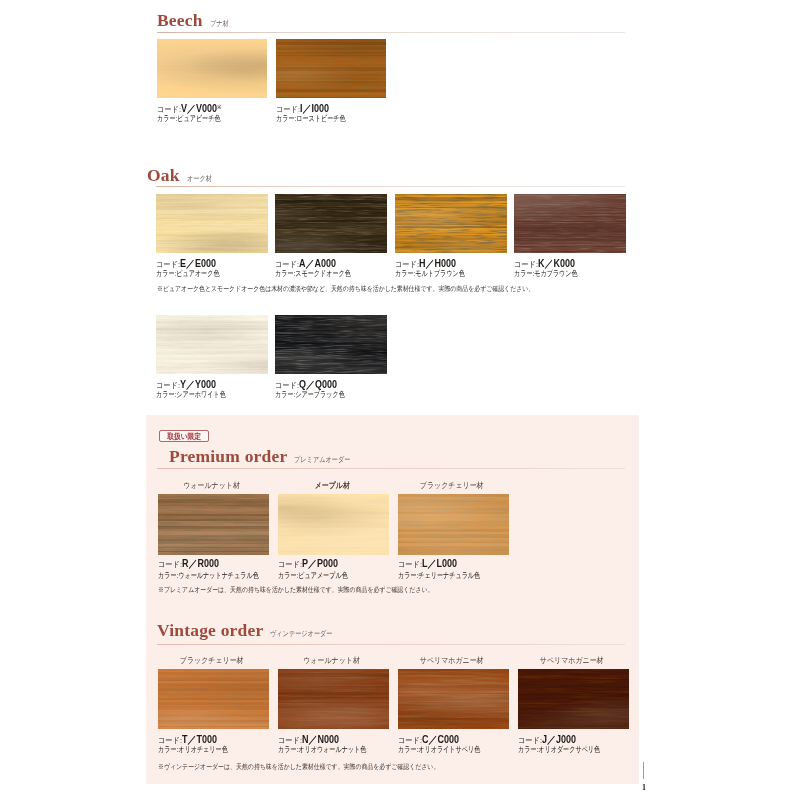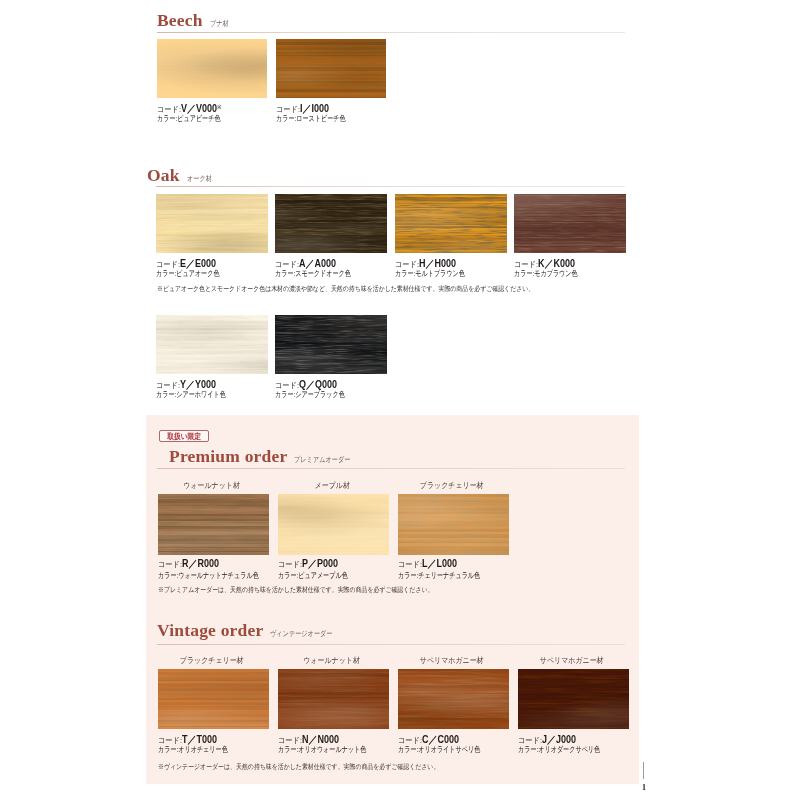--- a/index.html
+++ b/index.html
@@ -280,21 +280,21 @@
           <feColorMatrix type="matrix" values="0 0 0 0 0.225 0 0 0 0 0.143 0 0 0 0 0.060 0 0 0 0.55 0"></feColorMatrix>
         </filter>
         <rect width="111" height="61" filter="url(#wf8)"></rect>
         <rect width="111" height="61" filter="url(#wf8b)"></rect>
       </svg>
       <div class="grain" style="background: linear-gradient(rgba(62, 36, 8, 0.09) 0px, rgba(62, 36, 8, 0.09) 1.91px, rgba(62, 36, 8, 0.137) 1.91px, rgba(62, 36, 8, 0.137) 3.99px, rgba(62, 36, 8, 0.04) 3.99px, rgba(62, 36, 8, 0.04) 5.18px, rgba(62, 36, 8, 0.224) 5.18px, rgba(62, 36, 8, 0.224) 7px, rgba(62, 36, 8, 0.286) 7px, rgba(62, 36, 8, 0.286) 8.83px, rgba(62, 36, 8, 0.176) 8.83px, rgba(62, 36, 8, 0.176) 11.25px, rgba(62, 36, 8, 0.22) 11.25px, rgba(62, 36, 8, 0.22) 12.08px, rgba(62, 36, 8, 0.133) 12.08px, rgba(62, 36, 8, 0.133) 12.76px, rgba(62, 36, 8, 0.07) 12.76px, rgba(62, 36, 8, 0.07) 14.04px, rgba(62, 36, 8, 0.08) 14.04px, rgba(62, 36, 8, 0.08) 15.07px, rgba(62, 36, 8, 0.024) 15.07px, rgba(62, 36, 8, 0.024) 15.76px, rgba(62, 36, 8, 0.067) 15.76px, rgba(62, 36, 8, 0.067) 17.77px, rgba(62, 36, 8, 0.12) 17.77px, rgba(62, 36, 8, 0.12) 20.14px, rgba(62, 36, 8, 0.31) 20.14px, rgba(62, 36, 8, 0.31) 22.01px, rgba(62, 36, 8, 0.16) 22.01px, rgba(62, 36, 8, 0.16) 24.58px, rgba(62, 36, 8, 0.01) 24.58px, rgba(62, 36, 8, 0.01) 25.21px, rgba(62, 36, 8, 0.31) 25.21px, rgba(62, 36, 8, 0.31) 27.29px, rgba(62, 36, 8, 0.02) 27.29px, rgba(62, 36, 8, 0.02) 28.18px, rgba(62, 36, 8, 0.075) 28.18px, rgba(62, 36, 8, 0.075) 30.26px, rgba(62, 36, 8, 0.035) 30.26px, rgba(62, 36, 8, 0.035) 31.56px, rgba(62, 36, 8, 0.325) 31.56px, rgba(62, 36, 8, 0.325) 32.79px, rgba(62, 36, 8, 0.306) 32.79px, rgba(62, 36, 8, 0.306) 35.31px, rgba(62, 36, 8, 0.17) 35.31px, rgba(62, 36, 8, 0.17) 36.91px, rgba(62, 36, 8, 0.055) 36.91px, rgba(62, 36, 8, 0.055) 38.45px, rgba(62, 36, 8, 0.016) 38.45px, rgba(62, 36, 8, 0.016) 40.35px, rgba(62, 36, 8, 0.035) 40.35px, rgba(62, 36, 8, 0.035) 41.21px, rgba(62, 36, 8, 0.23) 41.21px, rgba(62, 36, 8, 0.23) 43.08px, rgba(62, 36, 8, 0.22) 43.08px, rgba(62, 36, 8, 0.22) 45.37px, rgba(62, 36, 8, 0.325) 45.37px, rgba(62, 36, 8, 0.325) 46.53px, rgba(62, 36, 8, 0.18) 46.53px, rgba(62, 36, 8, 0.18) 48.79px, rgba(62, 36, 8, 0.227) 48.79px, rgba(62, 36, 8, 0.227) 50.39px, rgba(62, 36, 8, 0.02) 50.39px, rgba(62, 36, 8, 0.02) 52.86px, rgba(62, 36, 8, 0.243) 52.86px, rgba(62, 36, 8, 0.243) 53.53px, rgba(62, 36, 8, 0.035) 53.53px, rgba(62, 36, 8, 0.035) 55.39px, rgba(62, 36, 8, 0.14) 55.39px, rgba(62, 36, 8, 0.14) 55.97px, rgba(62, 36, 8, 0.08) 55.97px, rgba(62, 36, 8, 0.08) 57.3px, rgba(62, 36, 8, 0.314) 57.3px, rgba(62, 36, 8, 0.314) 58.29px, rgba(62, 36, 8, 0.024) 58.29px, rgba(62, 36, 8, 0.024) 60.03px, rgba(62, 36, 8, 0.035) 60.03px, rgba(62, 36, 8, 0.035) 62.23px);"></div>
       <div class="grain" style="background: radial-gradient(81.6% 34% at 27% 91%, rgba(40, 20, 0, 0.1) 0%, rgba(0, 0, 0, 0) 72%), radial-gradient(96% 40% at 11% 82%, rgba(255, 245, 230, 0.1) 0%, rgba(0, 0, 0, 0) 72%), radial-gradient(96% 40% at 77% 99%, rgba(40, 20, 0, 0.1) 0%, rgba(0, 0, 0, 0) 72%), radial-gradient(134.4% 56% at 67% 71%, rgba(255, 245, 230, 0.1) 0%, rgba(0, 0, 0, 0) 72%);"></div>
     </div>
   <div class="code" style="left:158px;top:556px;"><span class="lab">コード:</span><span class="val">R／R000</span></div>
   <div class="color" style="left:158px;top:571px;"><span>カラー:</span><span>ウォールナットナチュラル色</span></div>
-  <div class="matlabel" style="left:276px;top:481px;width:112px;"><span>メープル材</span></div>
+  <div class="matlabel" style="left:276px;top:481px;width:112px;font-weight:bold;"><span>メープル材</span></div>
   <div class="swatch" style="left: 278px; top: 494px; width: 111px; height: 61px; background: rgb(255, 228, 174);">
       <svg width="100%" height="100%" preserveAspectRatio="none" viewBox="0 0 111 61" style="position: absolute; inset: 0px;">
         <filter id="wf9" x="0" y="0" width="100%" height="100%">
           <feTurbulence type="fractalNoise" baseFrequency="0.035 0.5" numOctaves="4" seed="102"></feTurbulence>
           <feComponentTransfer>
             <feFuncA type="table" tableValues="0 0 0.15 0.85 1"></feFuncA>
           </feComponentTransfer>
           <feColorMatrix type="matrix" values="0 0 0 0 0.88 0 0 0 0 0.72 0 0 0 0 0.45 0 0 0 0.18 0"></feColorMatrix>
         </filter>
         <filter id="wf9b" x="0" y="0" width="100%" height="100%">

